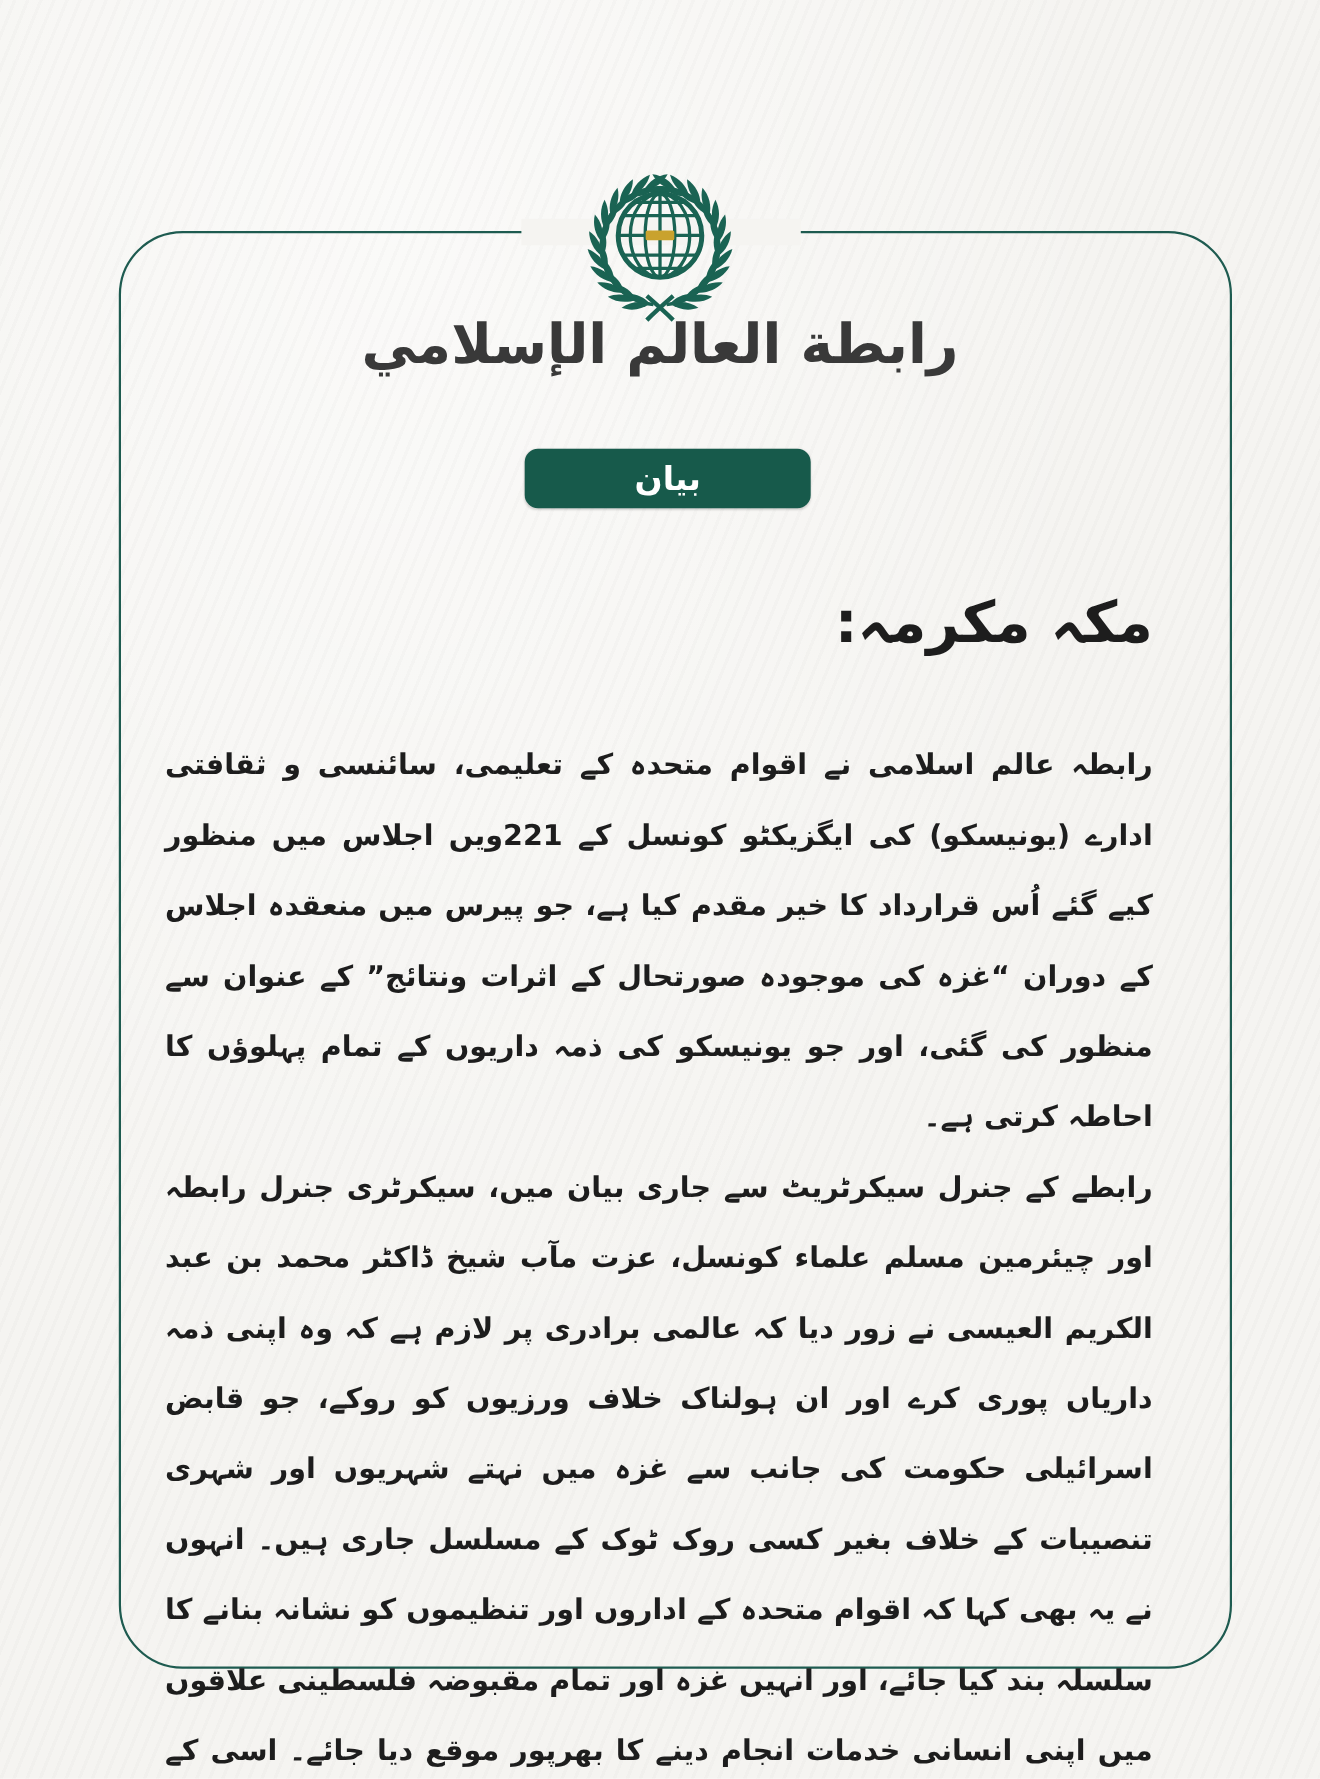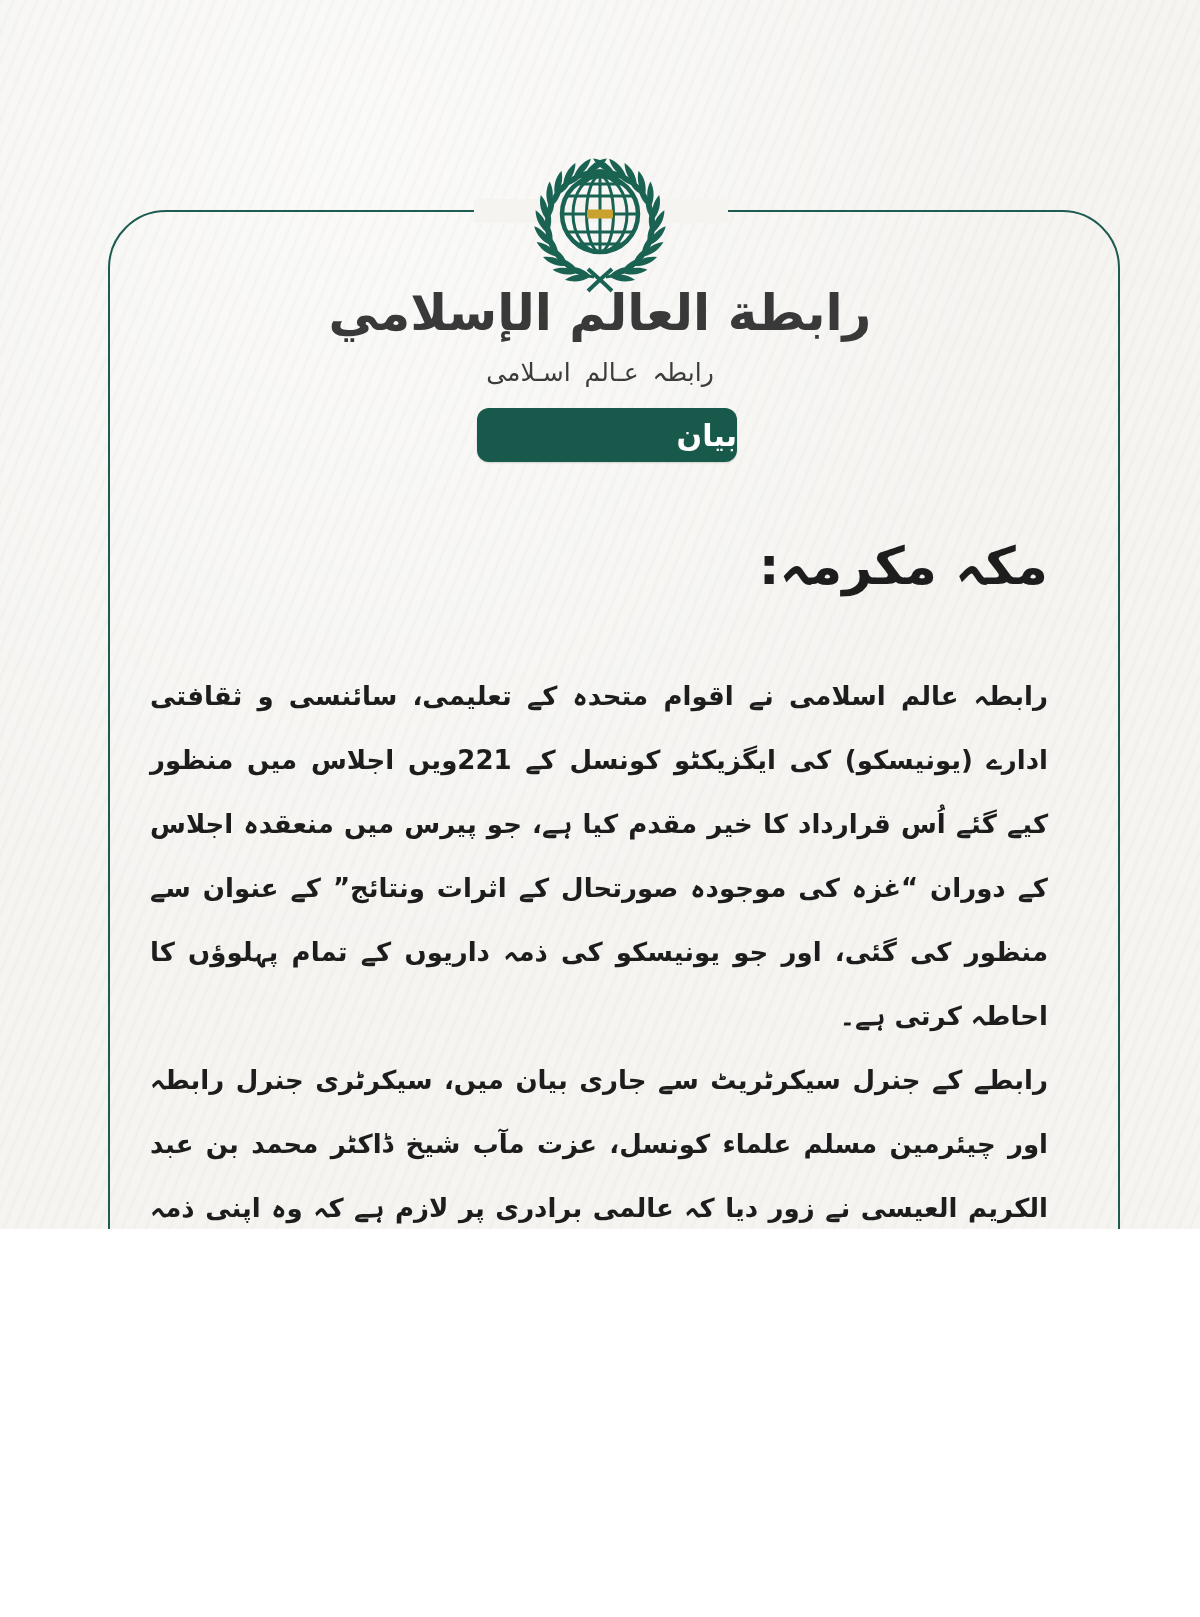--- a/index.html
+++ b/index.html
@@ -6,21 +6,21 @@
     --paper:#f5f4f1;
     --frame:#1e5b50;
     --accent:#175a4b;
     --green:#1a6353;
     --gold:#c9a22e;
     --ink:#1d1d1d;
   }
   html,body{margin:0;padding:0;}
   .page{
     position:relative;
-    width:1200px;height:1229px;
+    width:1200px;height:1617px;
     background:
       repeating-linear-gradient(112deg, rgba(0,0,0,0.014) 0 3px, rgba(255,255,255,0.012) 3px 11px),
       radial-gradient(ellipse at 30% 12%, rgba(255,255,255,0.55), rgba(255,255,255,0) 55%),
       var(--paper);
     overflow:hidden;
     font-family:"DejaVu Sans", sans-serif;
     direction:rtl;
   }
   .frame{
     position:absolute;
@@ -61,21 +61,21 @@
     z-index:3;
     word-spacing:6px;
   }
   .banner{
     position:absolute;
     left:477px;top:408px;
     width:260px;height:54px;
     background:var(--accent);
     border-radius:12px;
     color:#ffffff;
-    display:flex;align-items:center;
+    display:flex;align-items:center;justify-content:center;
     font-size:30px;font-weight:bold;
     z-index:3;
     box-shadow:0 1px 2px rgba(0,0,0,0.15);
   }
   .dateline{
     position:absolute;
     right:152px;top:536px;
     font-size:52px;font-weight:bold;
     color:var(--ink);
     z-index:3;
@@ -145,21 +145,20 @@
       <line class="emblem-stroke" stroke-width="3" x1="76.5" y1="48" x2="143.5" y2="48"></line>
       <line class="emblem-stroke" stroke-width="3" x1="72" y1="66" x2="148" y2="66"></line>
       <line class="emblem-stroke" stroke-width="3" x1="76.5" y1="84" x2="143.5" y2="84"></line>
       <line class="emblem-stroke" stroke-width="3" x1="86.7" y1="96" x2="133.3" y2="96"></line>
       <rect x="97" y="61.5" width="26" height="9" rx="1.5" fill="var(--gold)"></rect>
     </g>
   </svg>
 
   <div class="calligraphy">رابطة العالم الإسلامي</div>
 
-  <div class="org-urdu">رابطہ عـالم اسـلامی</div>
 
   <div class="banner">
     <span>بیان</span>
   </div>
 
   <div class="dateline">مکہ مکرمہ:</div>
 
   <div class="body" id="statement-body">
       <p class="para">رابطہ عالم اسلامی نے اقوام متحدہ کے تعلیمی، سائنسی و ثقافتی ادارے (یونیسکو) کی ایگزیکٹو کونسل کے 221ویں اجلاس میں منظور کیے گئے اُس قرارداد کا خیر مقدم کیا ہے، جو پیرس میں منعقدہ اجلاس کے دوران “غزہ کی موجودہ صورتحال کے اثرات ونتائج” کے عنوان سے منظور کی گئی، اور جو یونیسکو کی ذمہ داریوں کے تمام پہلوؤں کا احاطہ کرتی ہے۔</p>
       <p class="para">رابطے کے جنرل سیکرٹریٹ سے جاری بیان میں، سیکرٹری جنرل رابطہ اور چیئرمین مسلم علماء کونسل، عزت مآب شیخ ڈاکٹر محمد بن عبد الکریم العیسی نے زور دیا کہ عالمی برادری پر لازم ہے کہ وہ اپنی ذمہ داریاں پوری کرے اور ان ہولناک خلاف ورزیوں کو روکے، جو قابض اسرائیلی حکومت کی جانب سے غزہ میں نہتے شہریوں اور شہری تنصیبات کے خلاف بغیر کسی روک ٹوک کے مسلسل جاری ہیں۔ انہوں نے یہ بھی کہا کہ اقوام متحدہ کے اداروں اور تنظیموں کو نشانہ بنانے کا سلسلہ بند کیا جائے، اور انہیں غزہ اور تمام مقبوضہ فلسطینی علاقوں میں اپنی انسانی خدمات انجام دینے کا بھرپور موقع دیا جائے۔ اسی کے ساتھ ساتھ، عالمی برادری کو چاہیے کہ وہ قابض اسرائیلی حکومت پر بین الاقوامی قانون اور انسانی بین الاقوامی قانون کے تحت اپنی ذمہ داریوں کو پورا کرنے کے لیے دباؤ ڈالے۔</p>

